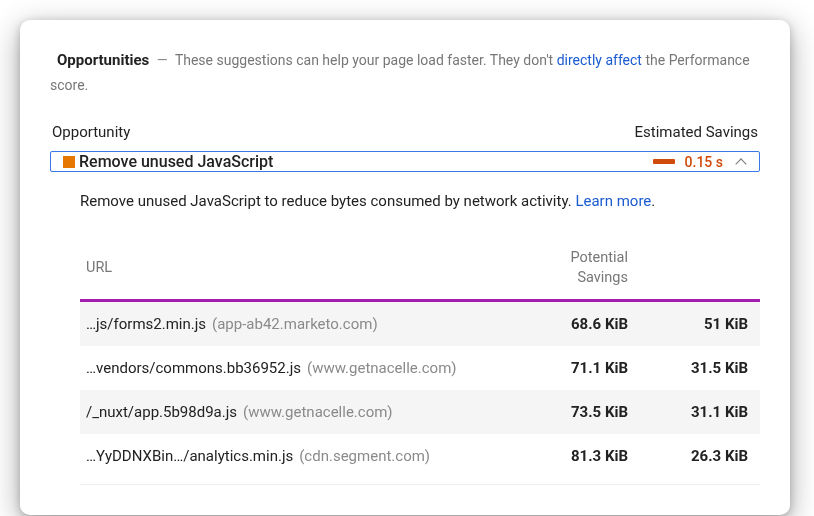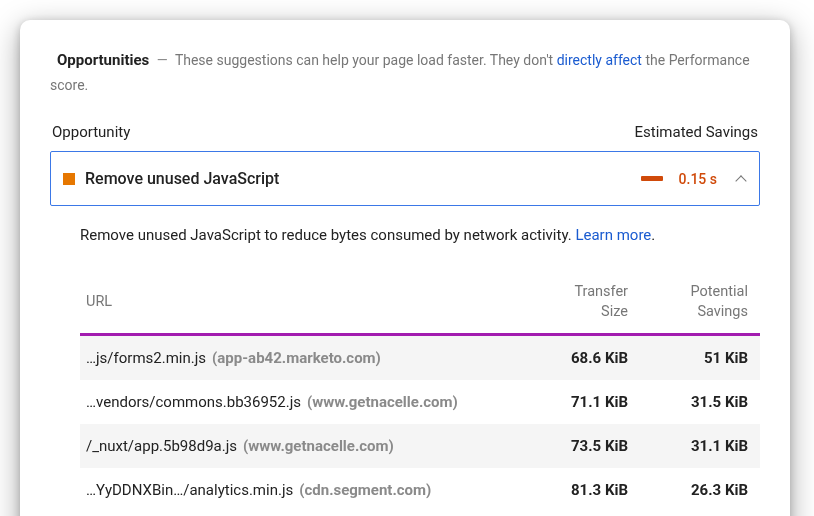--- a/index.html
+++ b/index.html
@@ -37,23 +37,23 @@
       justify-content: space-between;
       font-size: 15px;
       color: #222;
       padding: 8px 2px 10px 2px;
     }
     .accordion {
       border: 1px solid #3b78e7;
       border-radius: 2px;
       display: flex;
       align-items: center;
-      padding: 17px 12px;
+      padding: 0 12px;
       cursor: pointer;
-      gap: 10px;
+      gap: 4px;
     }
     .sq-icon {
       width: 12px;
       height: 12px;
       background: #e67700;
       flex: 0 0 auto;
     }
     .acc-title {
       font-size: 16px;
       font-weight: 500;
@@ -110,21 +110,21 @@
       border-bottom: 3px solid #a21caf;
     }
     .thead .r { text-align: right; line-height: 1.35; }
     .trow {
       font-size: 15px;
       color: #222;
       padding: 13px 12px 13px 6px;
     }
     .trow:nth-child(odd) { background: #f5f5f5; }
     .trow .url { white-space: nowrap; overflow: hidden; }
-    .trow .host { color: #8a8a8a; margin-left: 6px; font-weight: bold; }
+    .trow .host { color: #8a8a8a; margin-left: 6px; }
     .trow .r { text-align: right; font-weight: bold; }
     .hr { height: 1px; background: #eee; margin-top: 6px; }
   </style>
 </head>
 <body>
 
 <div class="card">
   <div class="opp-header">
     <b>Opportunities</b>
     <span class="dash">—</span>
@@ -151,24 +151,20 @@
   <div class="desc">
     <span>Remove unused JavaScript to reduce bytes consumed by network activity.</span>
     <span> </span>
     <span class="link">Learn more</span><span>.</span>
   </div>
 
   <div class="table">
     <div class="thead">
       <span>URL</span>
       <span class="r">
-        <span>Transfer</span><br>
-        <span>Size</span>
-      </span>
-      <span class="r">
         <span>Potential</span><br>
         <span>Savings</span>
       </span>
     </div>
     <div id="rows">
         <div class="trow">
           <span class="url"><span>…js/forms2.min.js</span><span class="host">(app-ab42.marketo.com)</span></span>
           <span class="r">68.6 KiB</span>
           <span class="r">51 KiB</span>
         </div>

